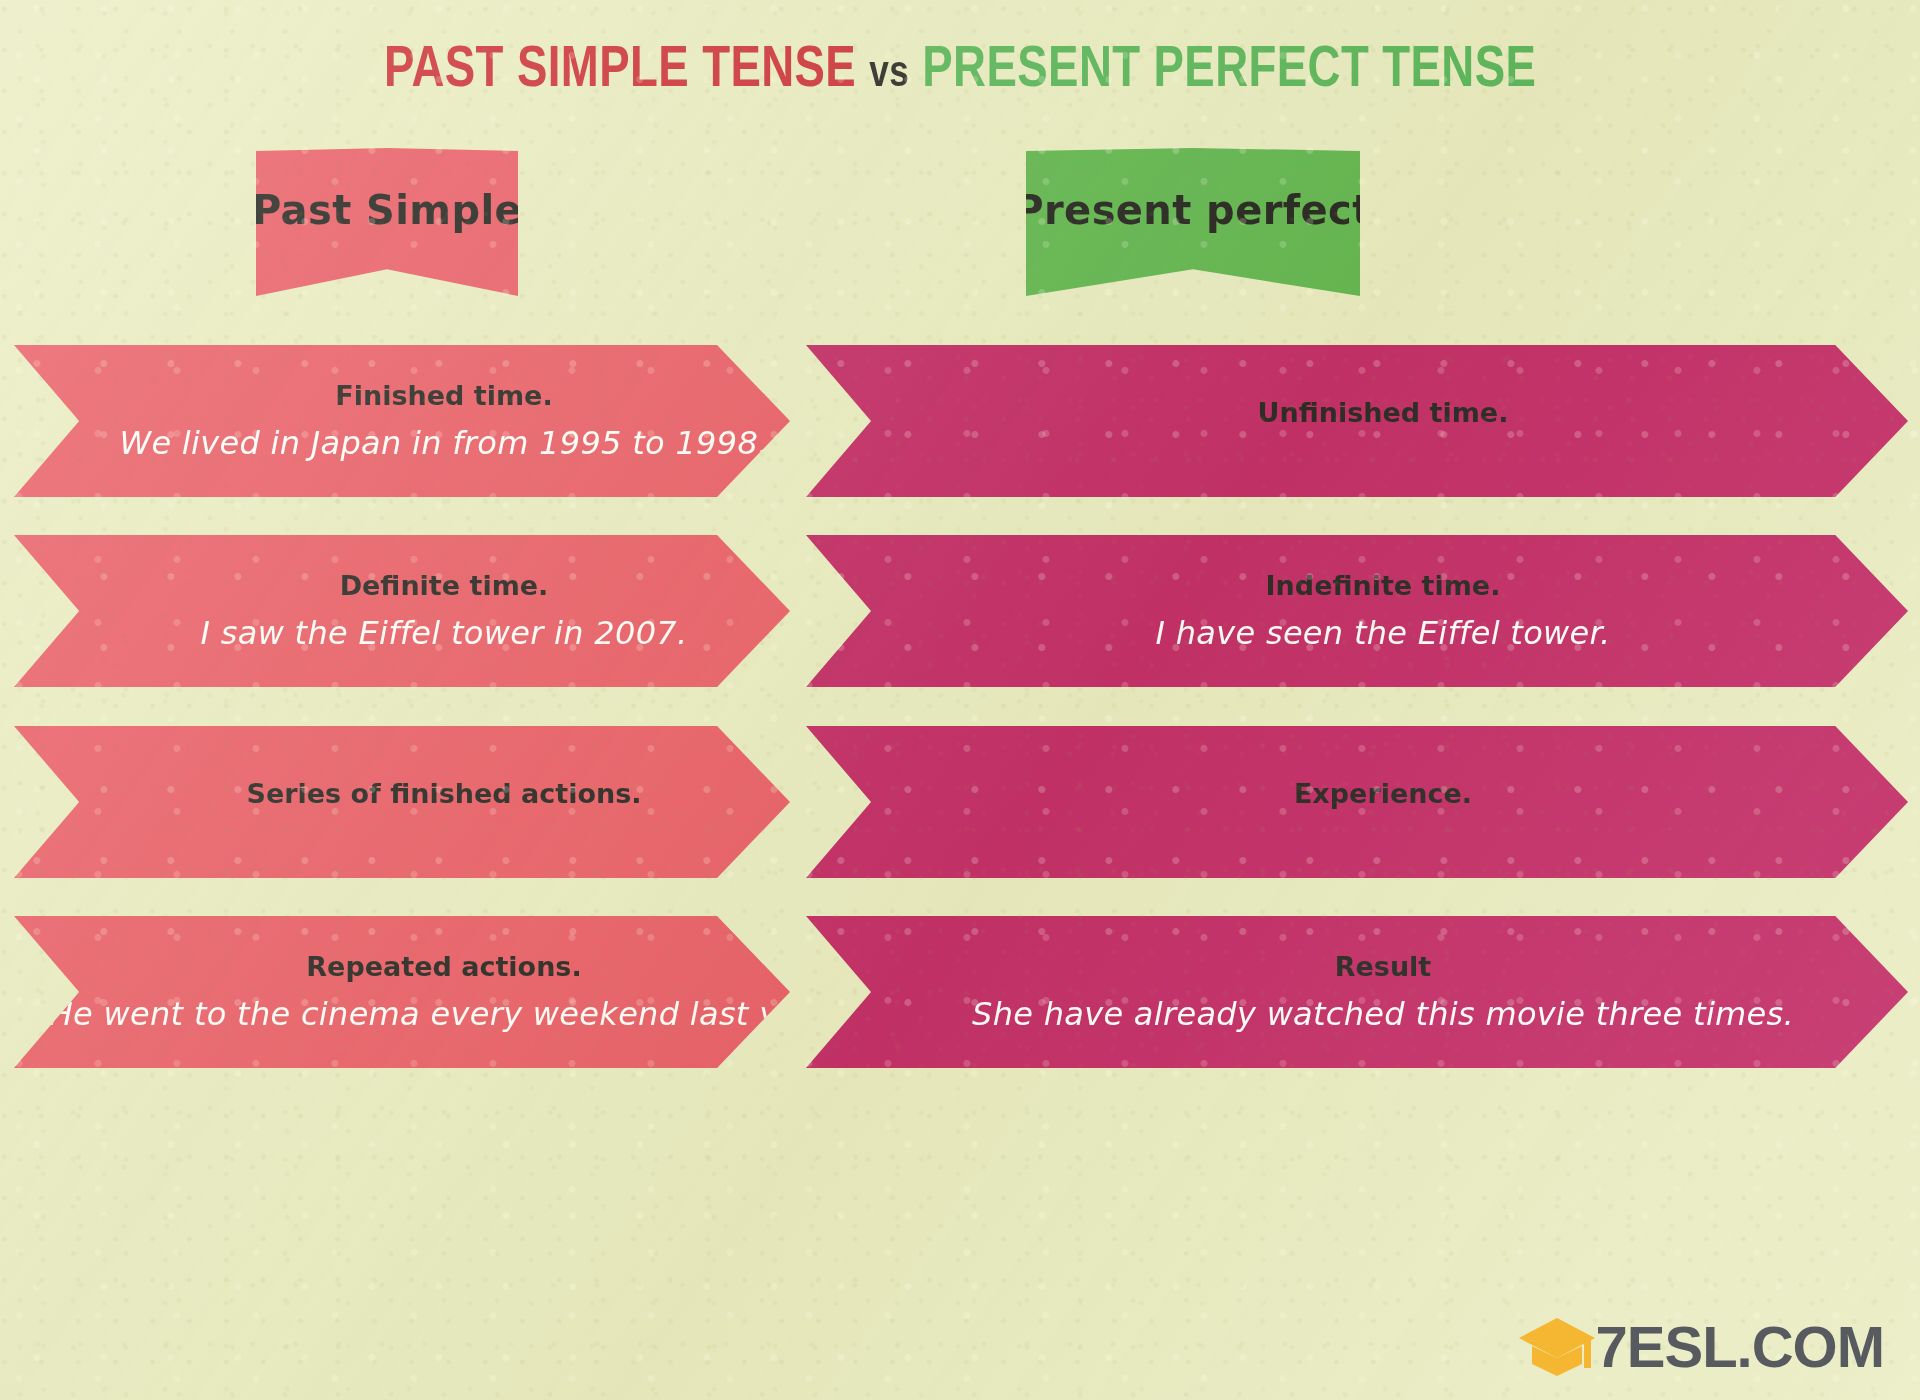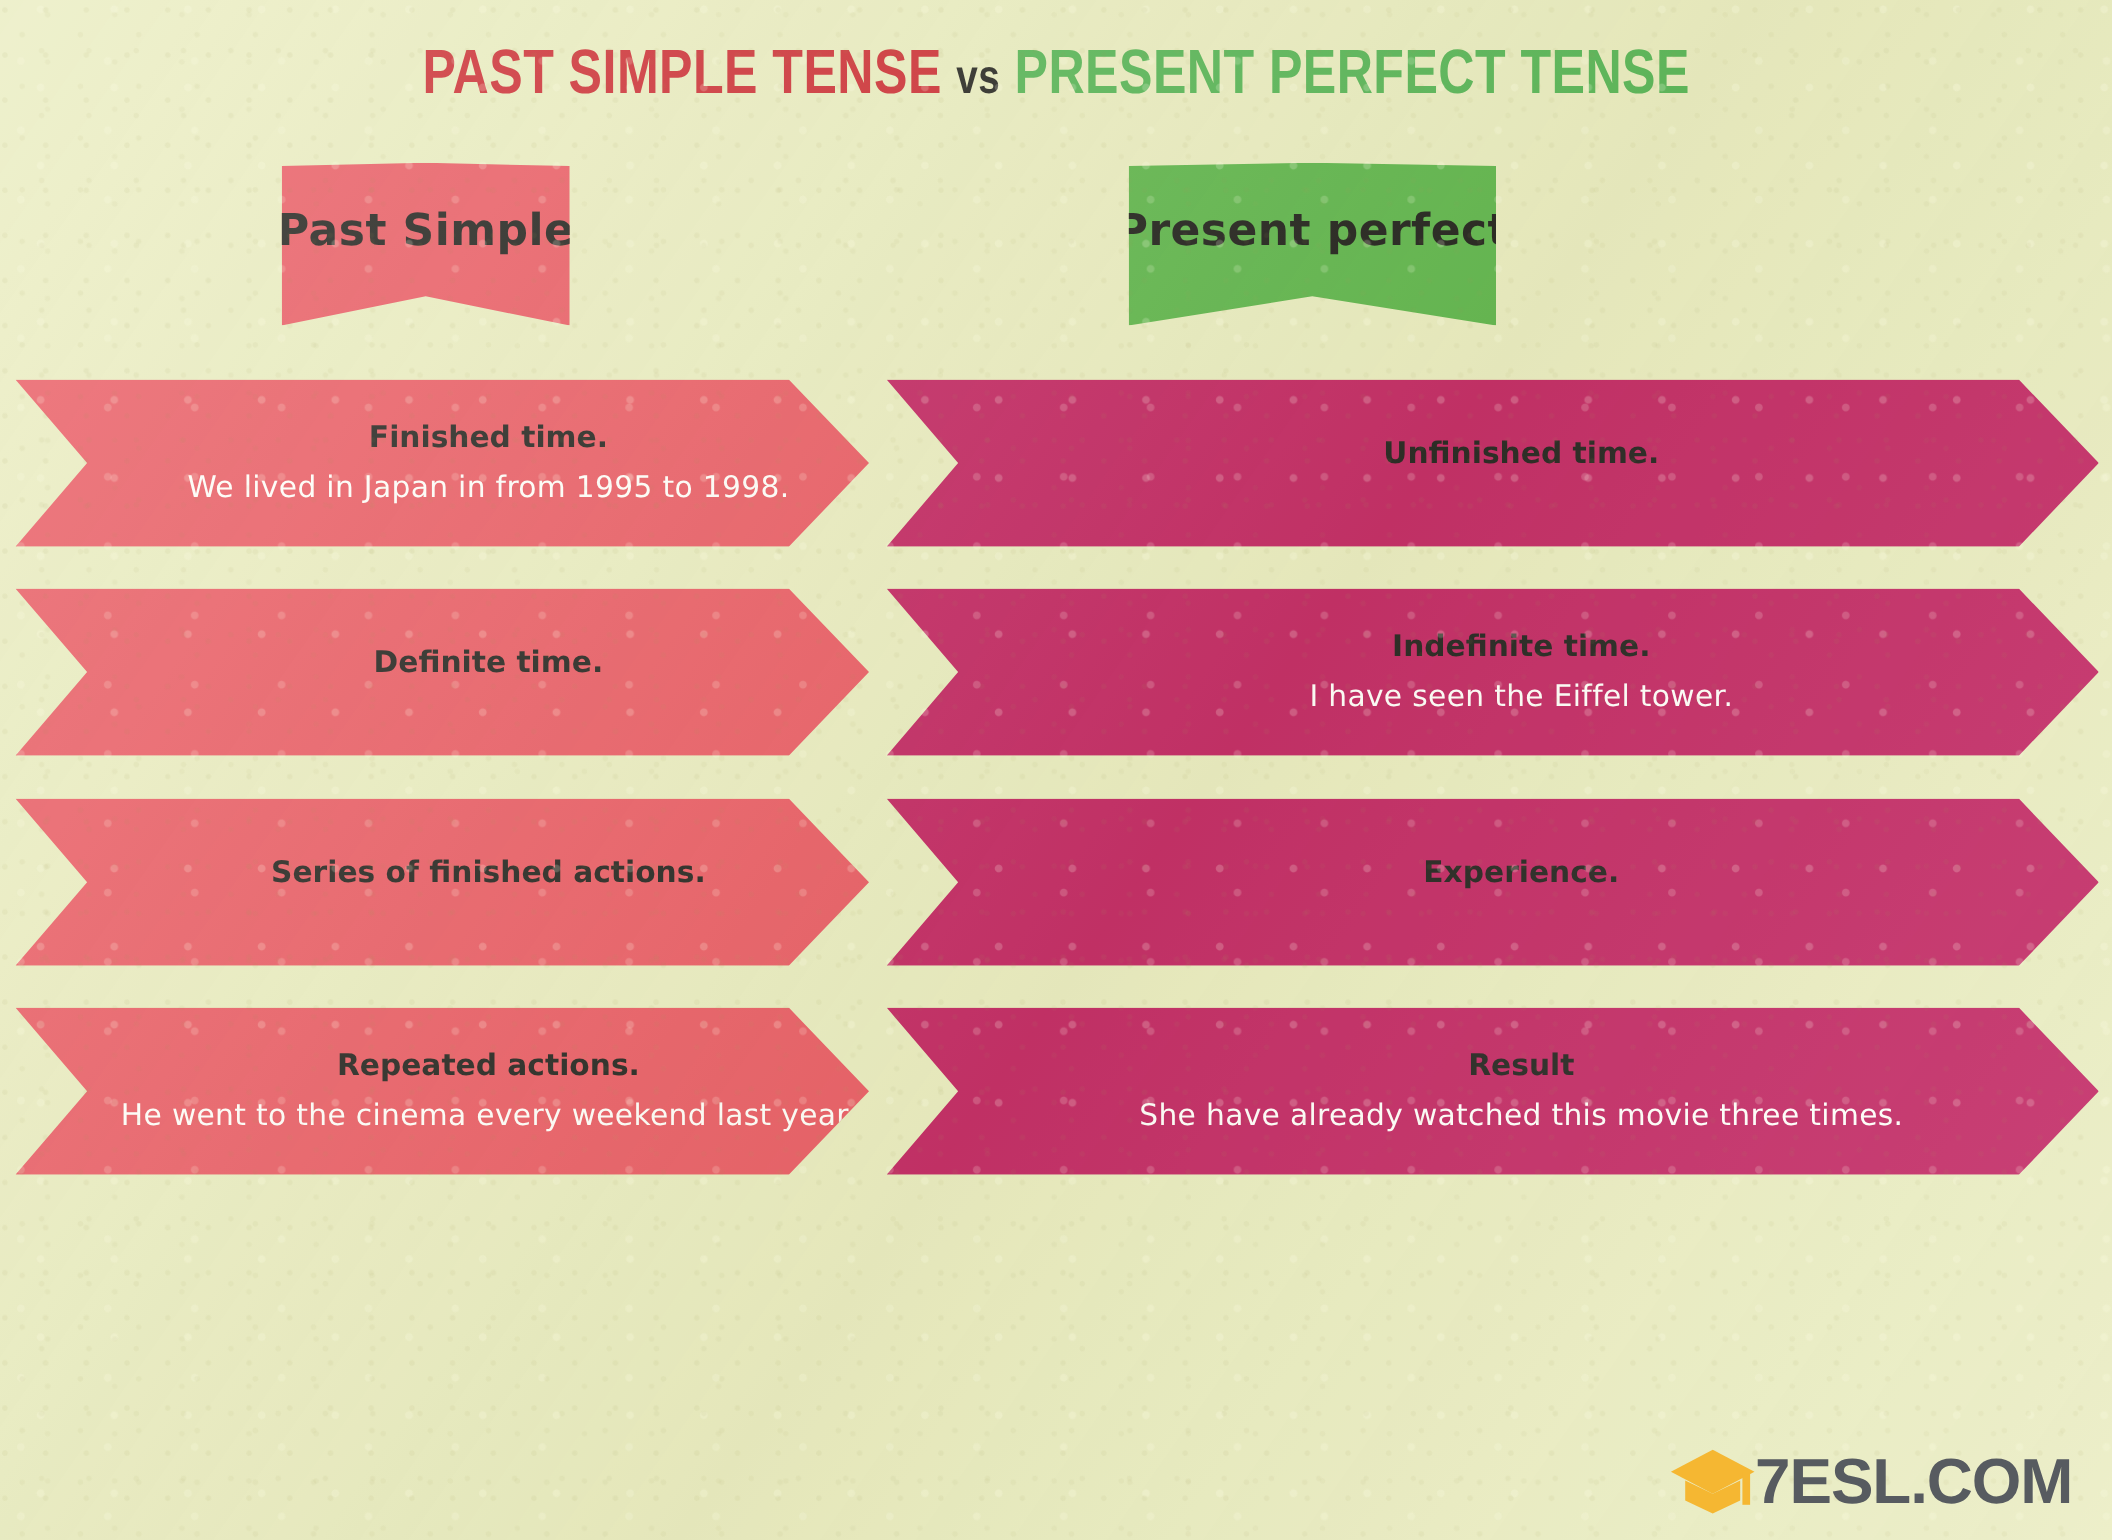--- a/index.html
+++ b/index.html
@@ -112,26 +112,27 @@
     font-size:27px;
     font-weight:bold;
     color:#141414;
     text-align:center;
     line-height:1.1;
     margin-bottom:16px;
     white-space:nowrap;
   }
   .arrow .example{
     font-family:"DejaVu Sans", sans-serif;
-    font-size:27px;
+    font-size:32px;
     color:#ffffff;
     text-align:right;
     line-height:1.1;
     letter-spacing:.3px;
     white-space:nowrap;
+    font-style:italic;
   }
   .arrow.left  .headline,
   .arrow.left  .example { transform:translateX(42px); }
   .arrow.right .headline,
   .arrow.right .example { transform:translateX(26px); }
 
   
   #brand{
     position:absolute;
     right:36px; bottom:22px;
@@ -171,20 +172,21 @@
 <div class="arrow left row-1">
   <div class="headline">Finished time.</div>
   <div class="example">We lived in Japan in from 1995 to 1998.</div>
 </div>
 <div class="arrow right row-1">
   <div class="headline">Unfinished time.</div>
 </div>
 
 <div class="arrow left row-2">
   <div class="headline">Definite time.</div>
+  <div class="example">I saw the Eiffel tower in 2007.</div>
 </div>
 <div class="arrow right row-2">
   <div class="headline">Indefinite time.</div>
   <div class="example">I have seen the Eiffel tower.</div>
 </div>
 
 <div class="arrow left row-3">
   <div class="headline">Series of finished actions.</div>
 </div>
 <div class="arrow right row-3">

